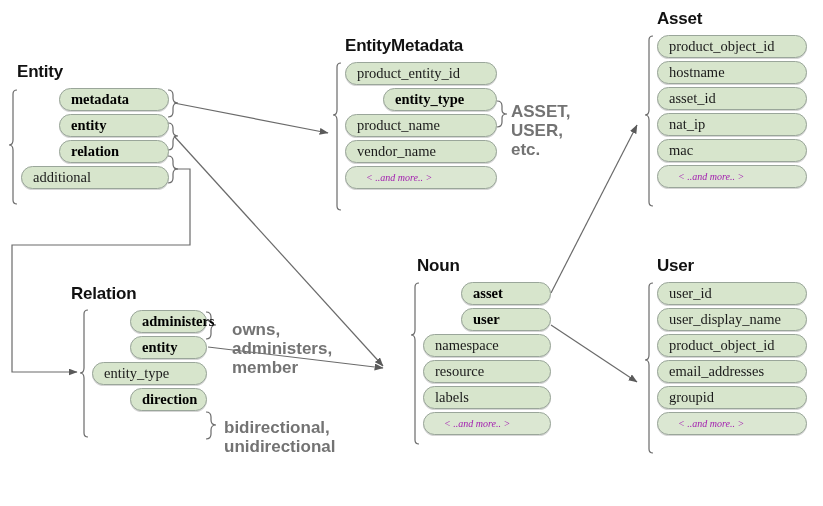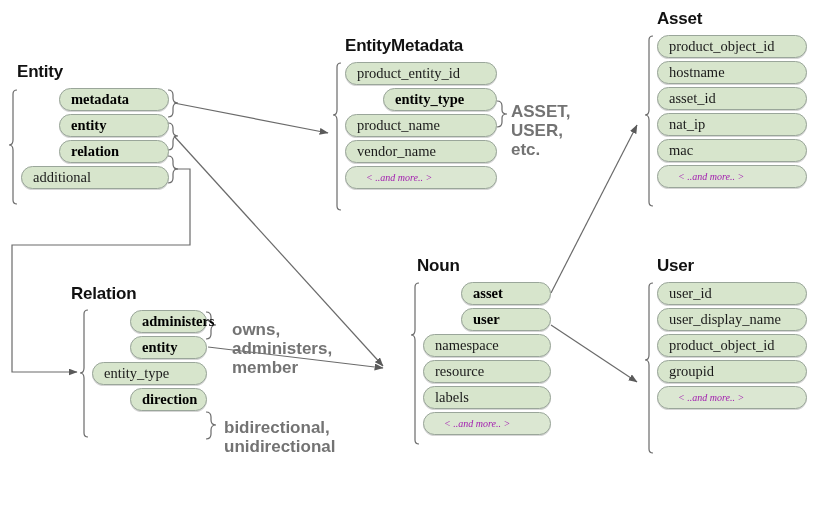--- a/index.html
+++ b/index.html
@@ -173,20 +173,23 @@
         <div class="row">
           <span>user_id</span>
         </div>
         <div class="row">
           <span>user_display_name</span>
         </div>
         <div class="row">
           <span>product_object_id</span>
         </div>
         <div class="row">
+          <span>email_addresses</span>
+        </div>
+        <div class="row">
           <span>groupid</span>
         </div>
         <div class="row more">
           <span>&lt; ..and more.. &gt;</span>
         </div>
       </div>
   </div>
 
   <div class="group">
     <div class="group-title" style="left:417px;top:256px;">Noun</div>

